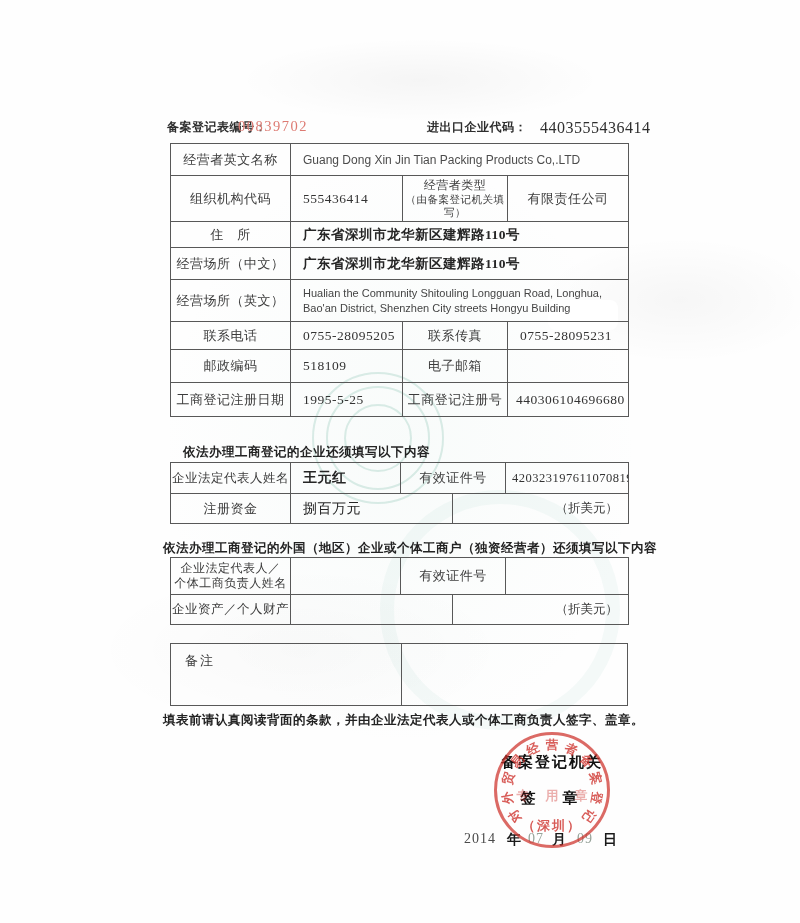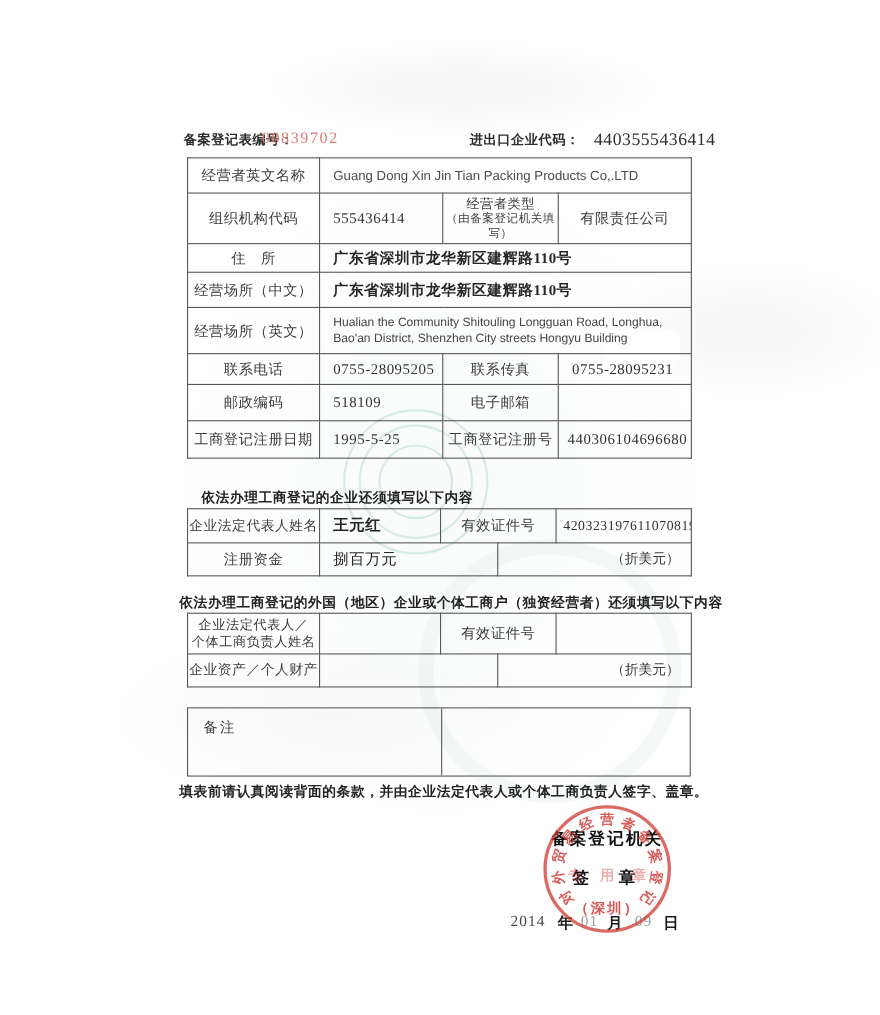--- a/index.html
+++ b/index.html
@@ -201,21 +201,21 @@
     <div class="remarks-label">备注</div>
   </div>
 
   <div class="abs footnote" style="left:163px; top:712px;">填表前请认真阅读背面的条款，并由企业法定代表人或个体工商负责人签字、盖章。</div>
 
   <div class="abs authority">备案登记机关</div>
   <div class="abs sign">签　章</div>
 
   <span class="date-item d-num" style="left:464px;">2014</span>
   <span class="date-item d-cn" style="left:507px;">年</span>
-  <span class="date-item d-faint" style="left:528px;">01</span>
+  <span class="date-item d-faint" style="left:528px;">07</span>
   <span class="date-item d-cn" style="left:552px;">月</span>
   <span class="date-item d-faint" style="left:577px;">09</span>
   <span class="date-item d-cn" style="left:603px;">日</span>
 
   <div class="abs stamp">
     <div>
         <span class="ring-ch" style="transform: rotate(-125deg) translateY(-45px);">对</span>
         <span class="ring-ch" style="transform: rotate(-100deg) translateY(-45px);">外</span>
         <span class="ring-ch" style="transform: rotate(-75deg) translateY(-45px);">贸</span>
         <span class="ring-ch" style="transform: rotate(-50deg) translateY(-45px);">易</span>

